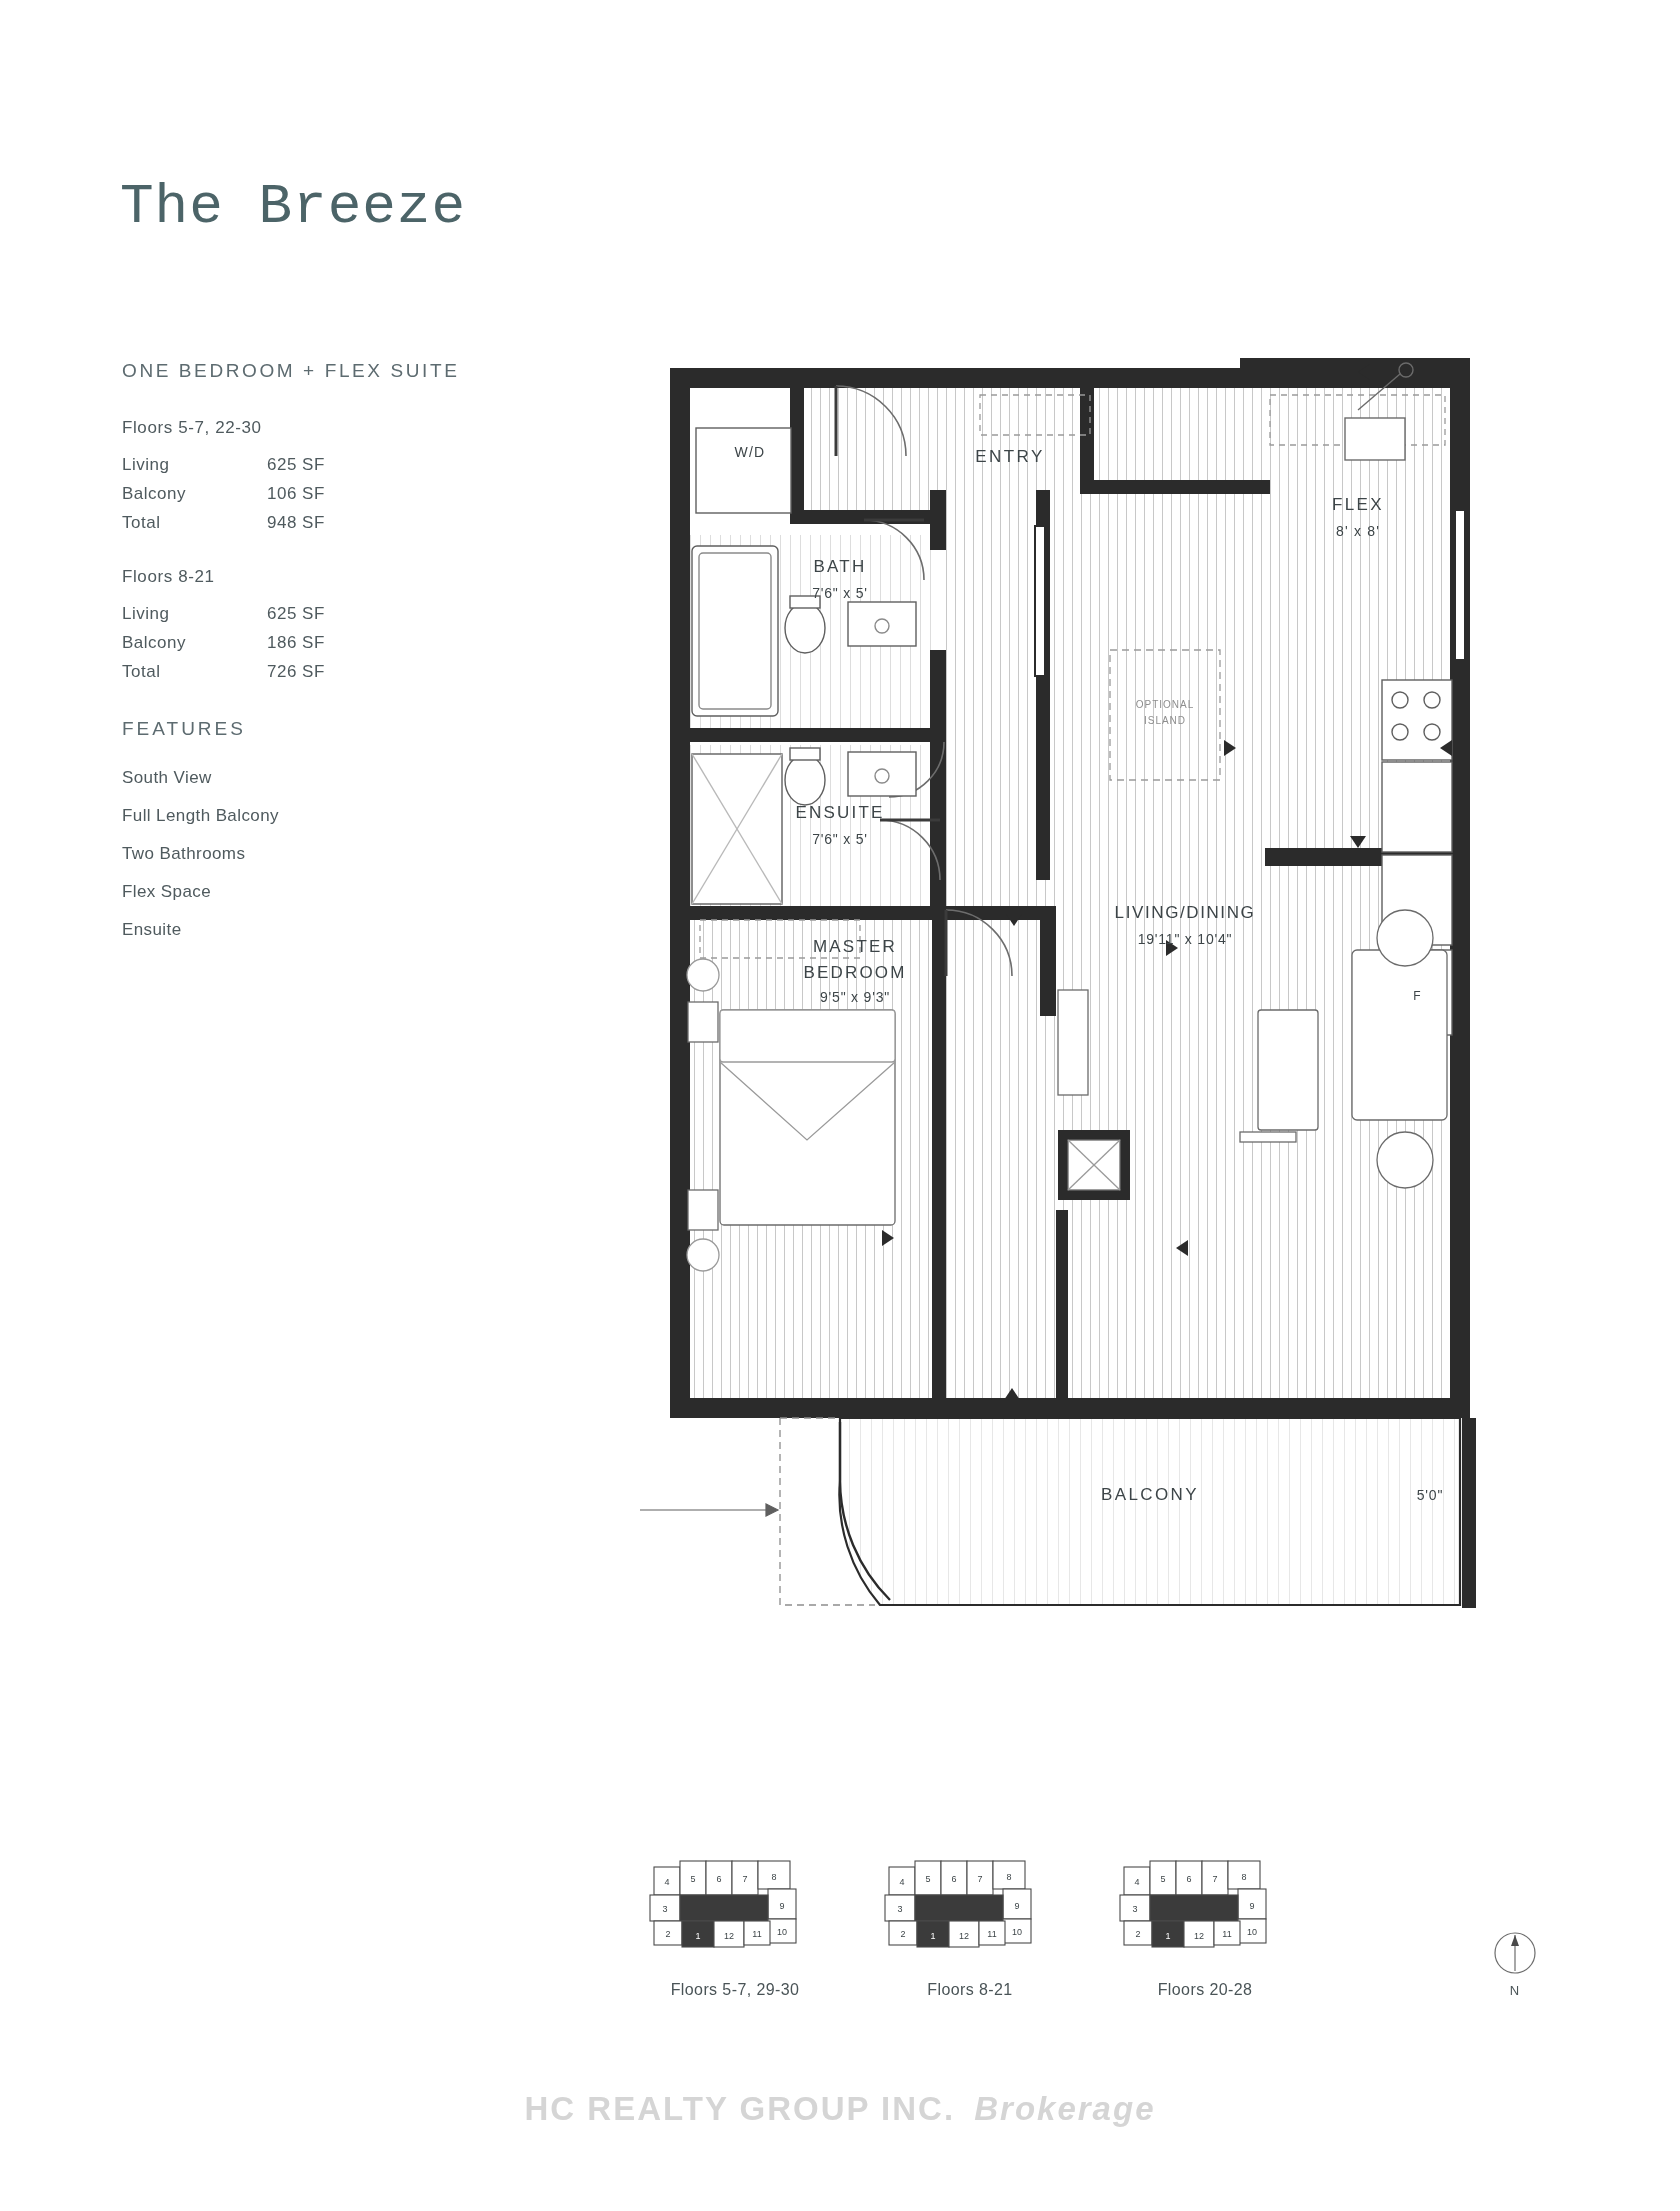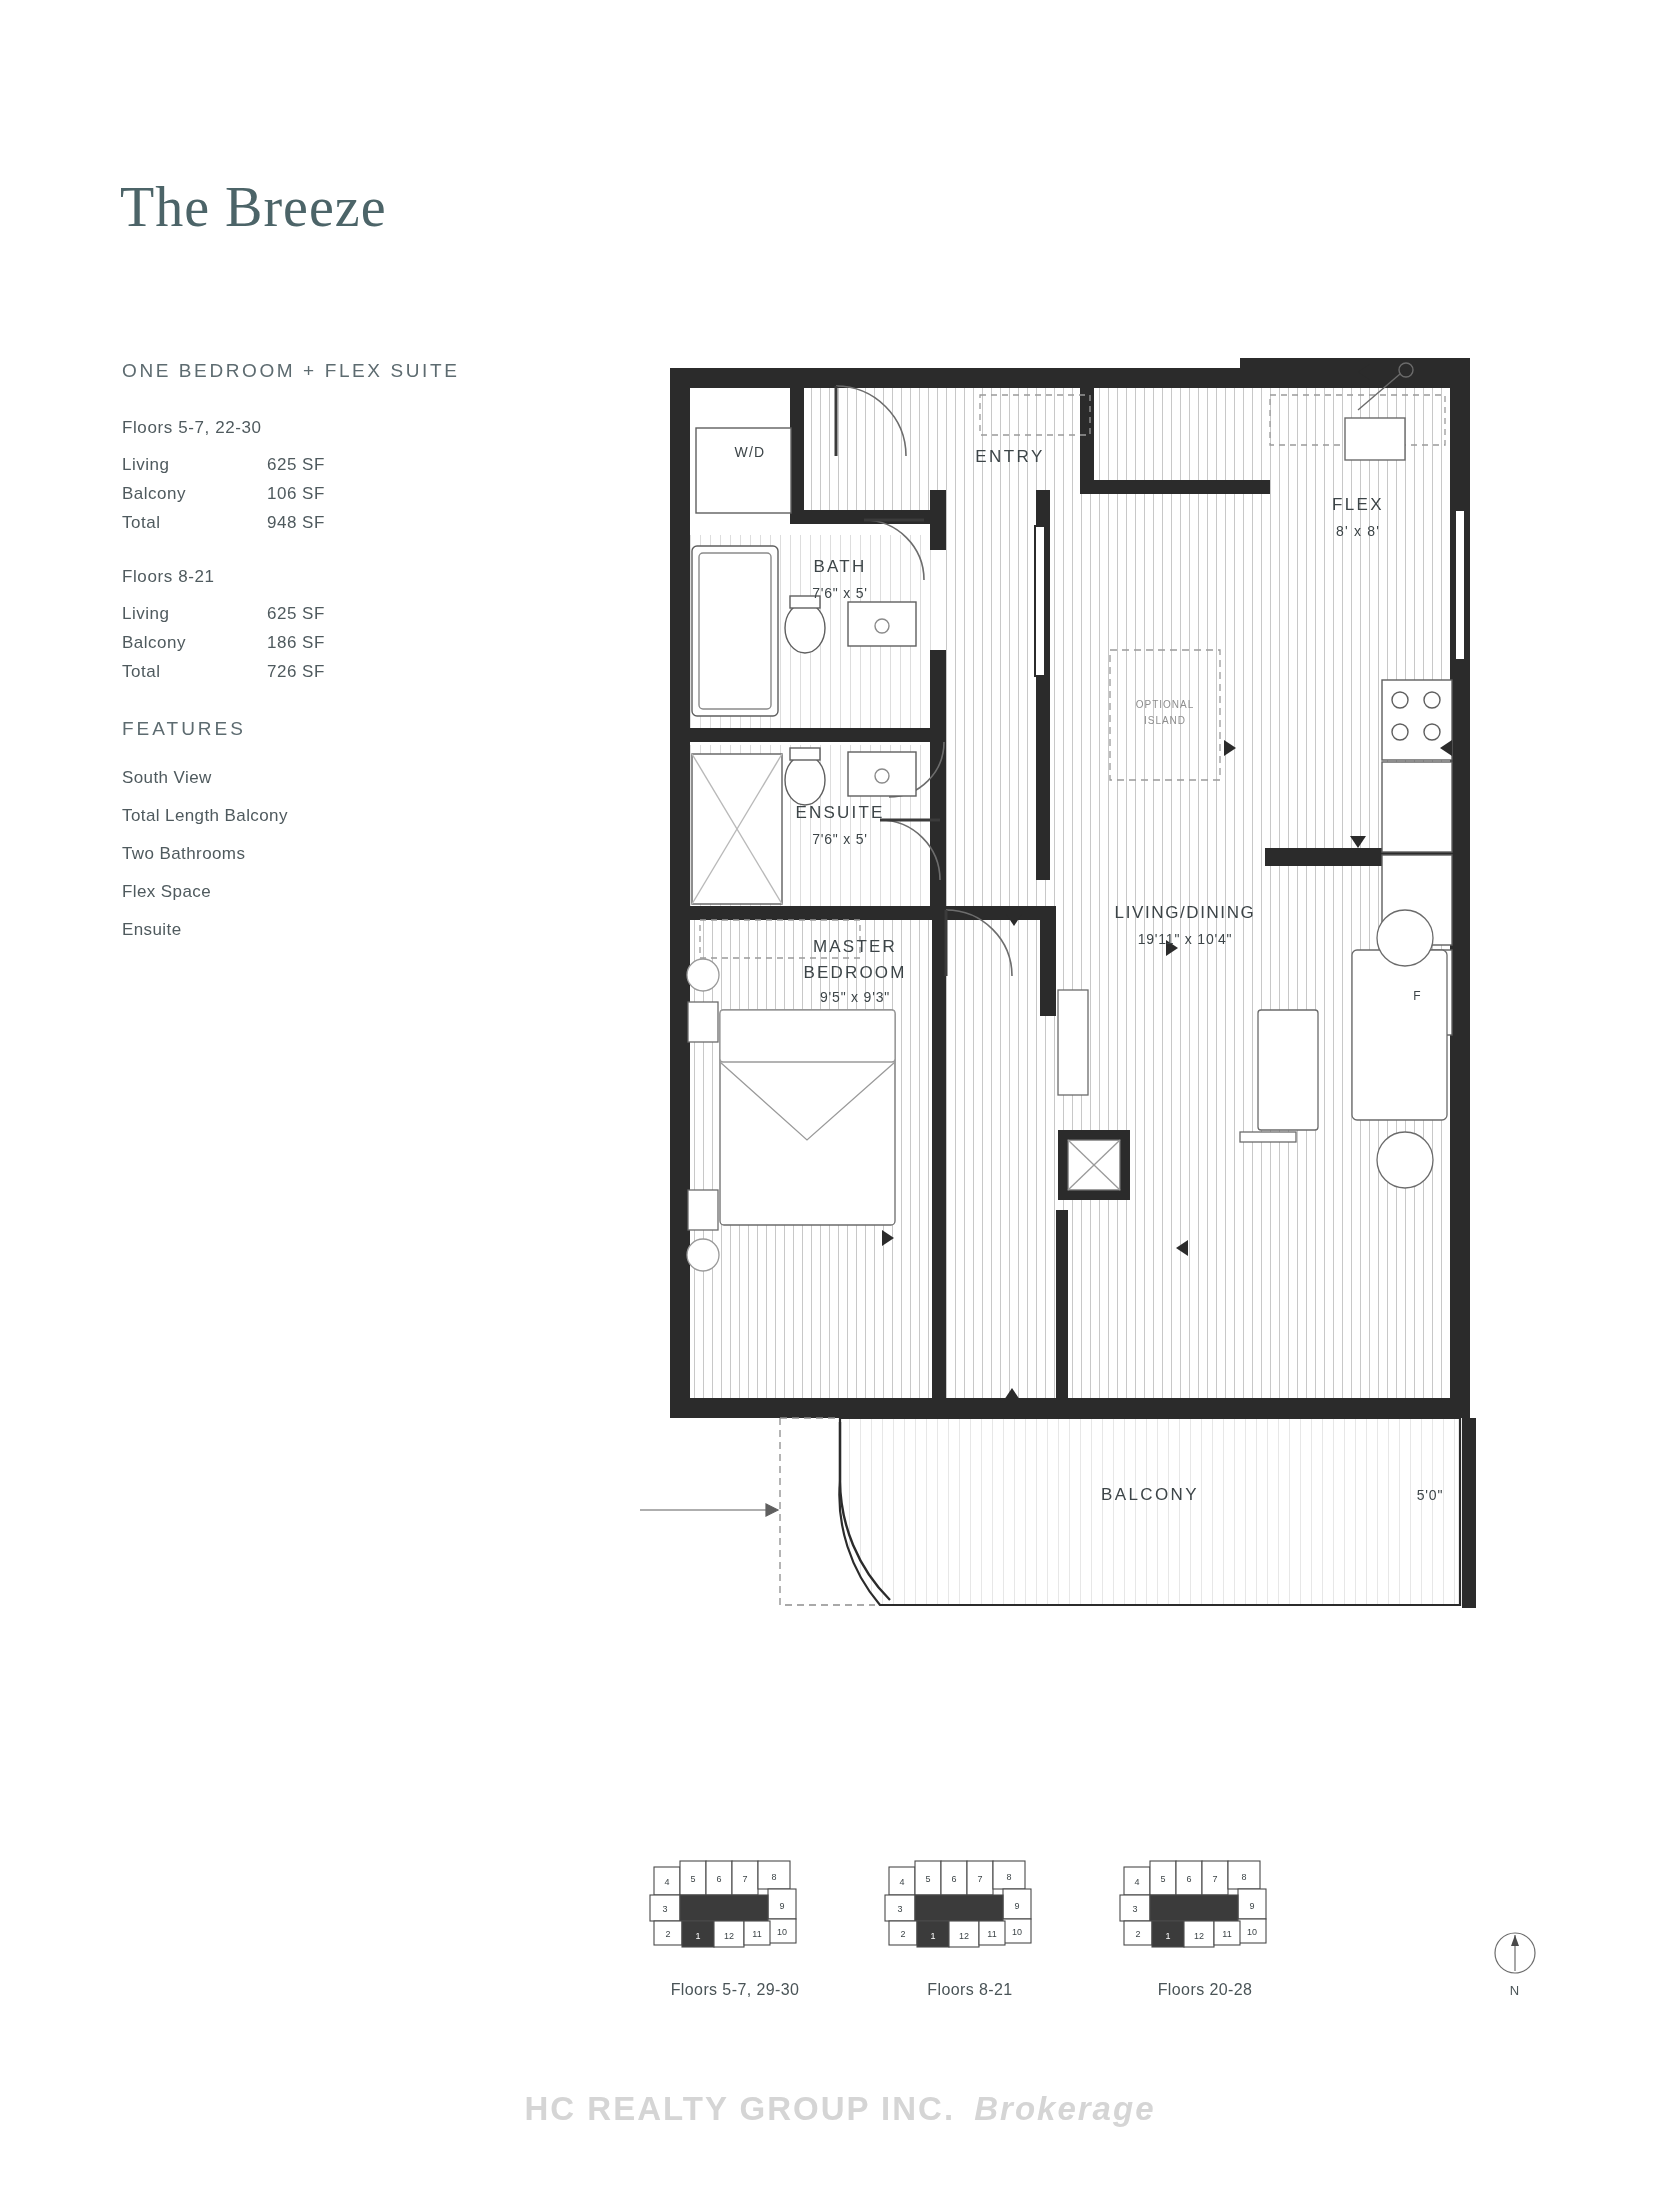--- a/index.html
+++ b/index.html
@@ -10,21 +10,21 @@
     font-family:"Liberation Sans", sans-serif;
     color:#3d4548;
     position:relative;
     overflow:hidden;
   }
 
   
   .title {
     position:absolute;
     left:120px; top:175px;
-    font-family:Liberation Serif, serif;
+    font-family:Liberation Mono, monospace;
     font-size:56px;
     letter-spacing:1px;
     color:#4c6468;
     font-weight:400;
   }
 
   
   .left-col { position:absolute; left:122px; top:360px; width:360px; }
 
   .suite-type {
@@ -139,21 +139,21 @@
       <span class="v">186 SF</span>
     </div>
     <div class="area-row">
       <span class="k">Total</span>
       <span class="v">726 SF</span>
     </div>
   </div>
 
   <div class="features-title">FEATURES</div>
   <div class="feature-item">South View</div>
-  <div class="feature-item">Total Length Balcony</div>
+  <div class="feature-item">Full Length Balcony</div>
   <div class="feature-item">Two Bathrooms</div>
   <div class="feature-item">Flex Space</div>
   <div class="feature-item">Ensuite</div>
 </div>
 
 <div class="plan">
 <svg width="920" height="1420" viewBox="0 0 920 1420" xmlns="http://www.w3.org/2000/svg">
   <defs>
     <pattern id="floorhatch" width="9" height="9" patternUnits="userSpaceOnUse">
       <rect width="9" height="9" fill="#ffffff"></rect>

